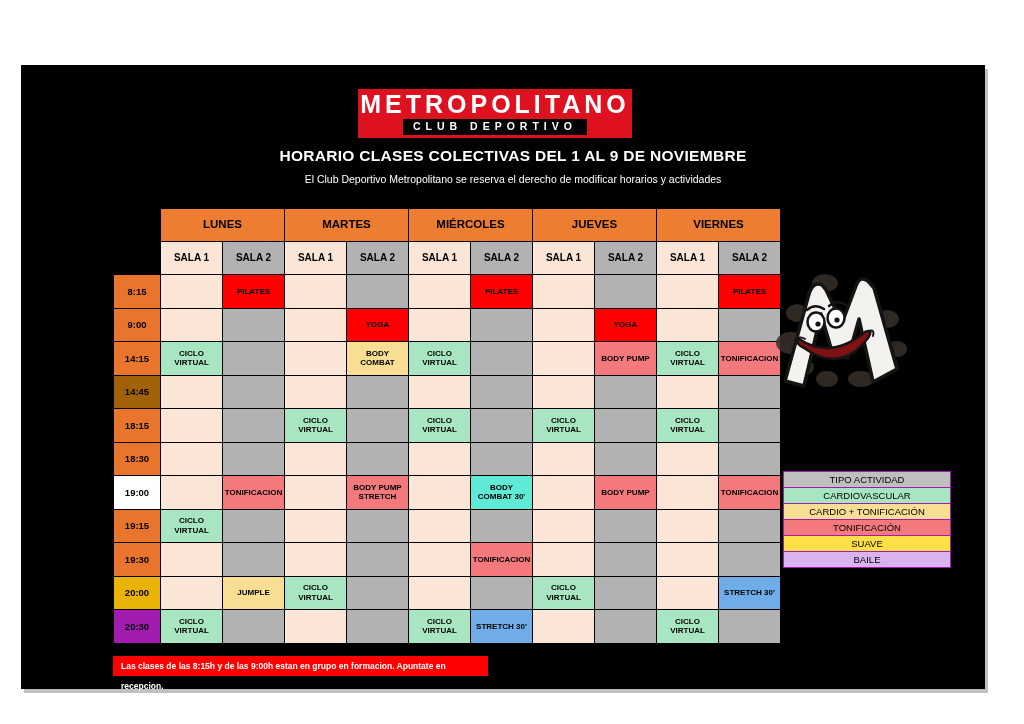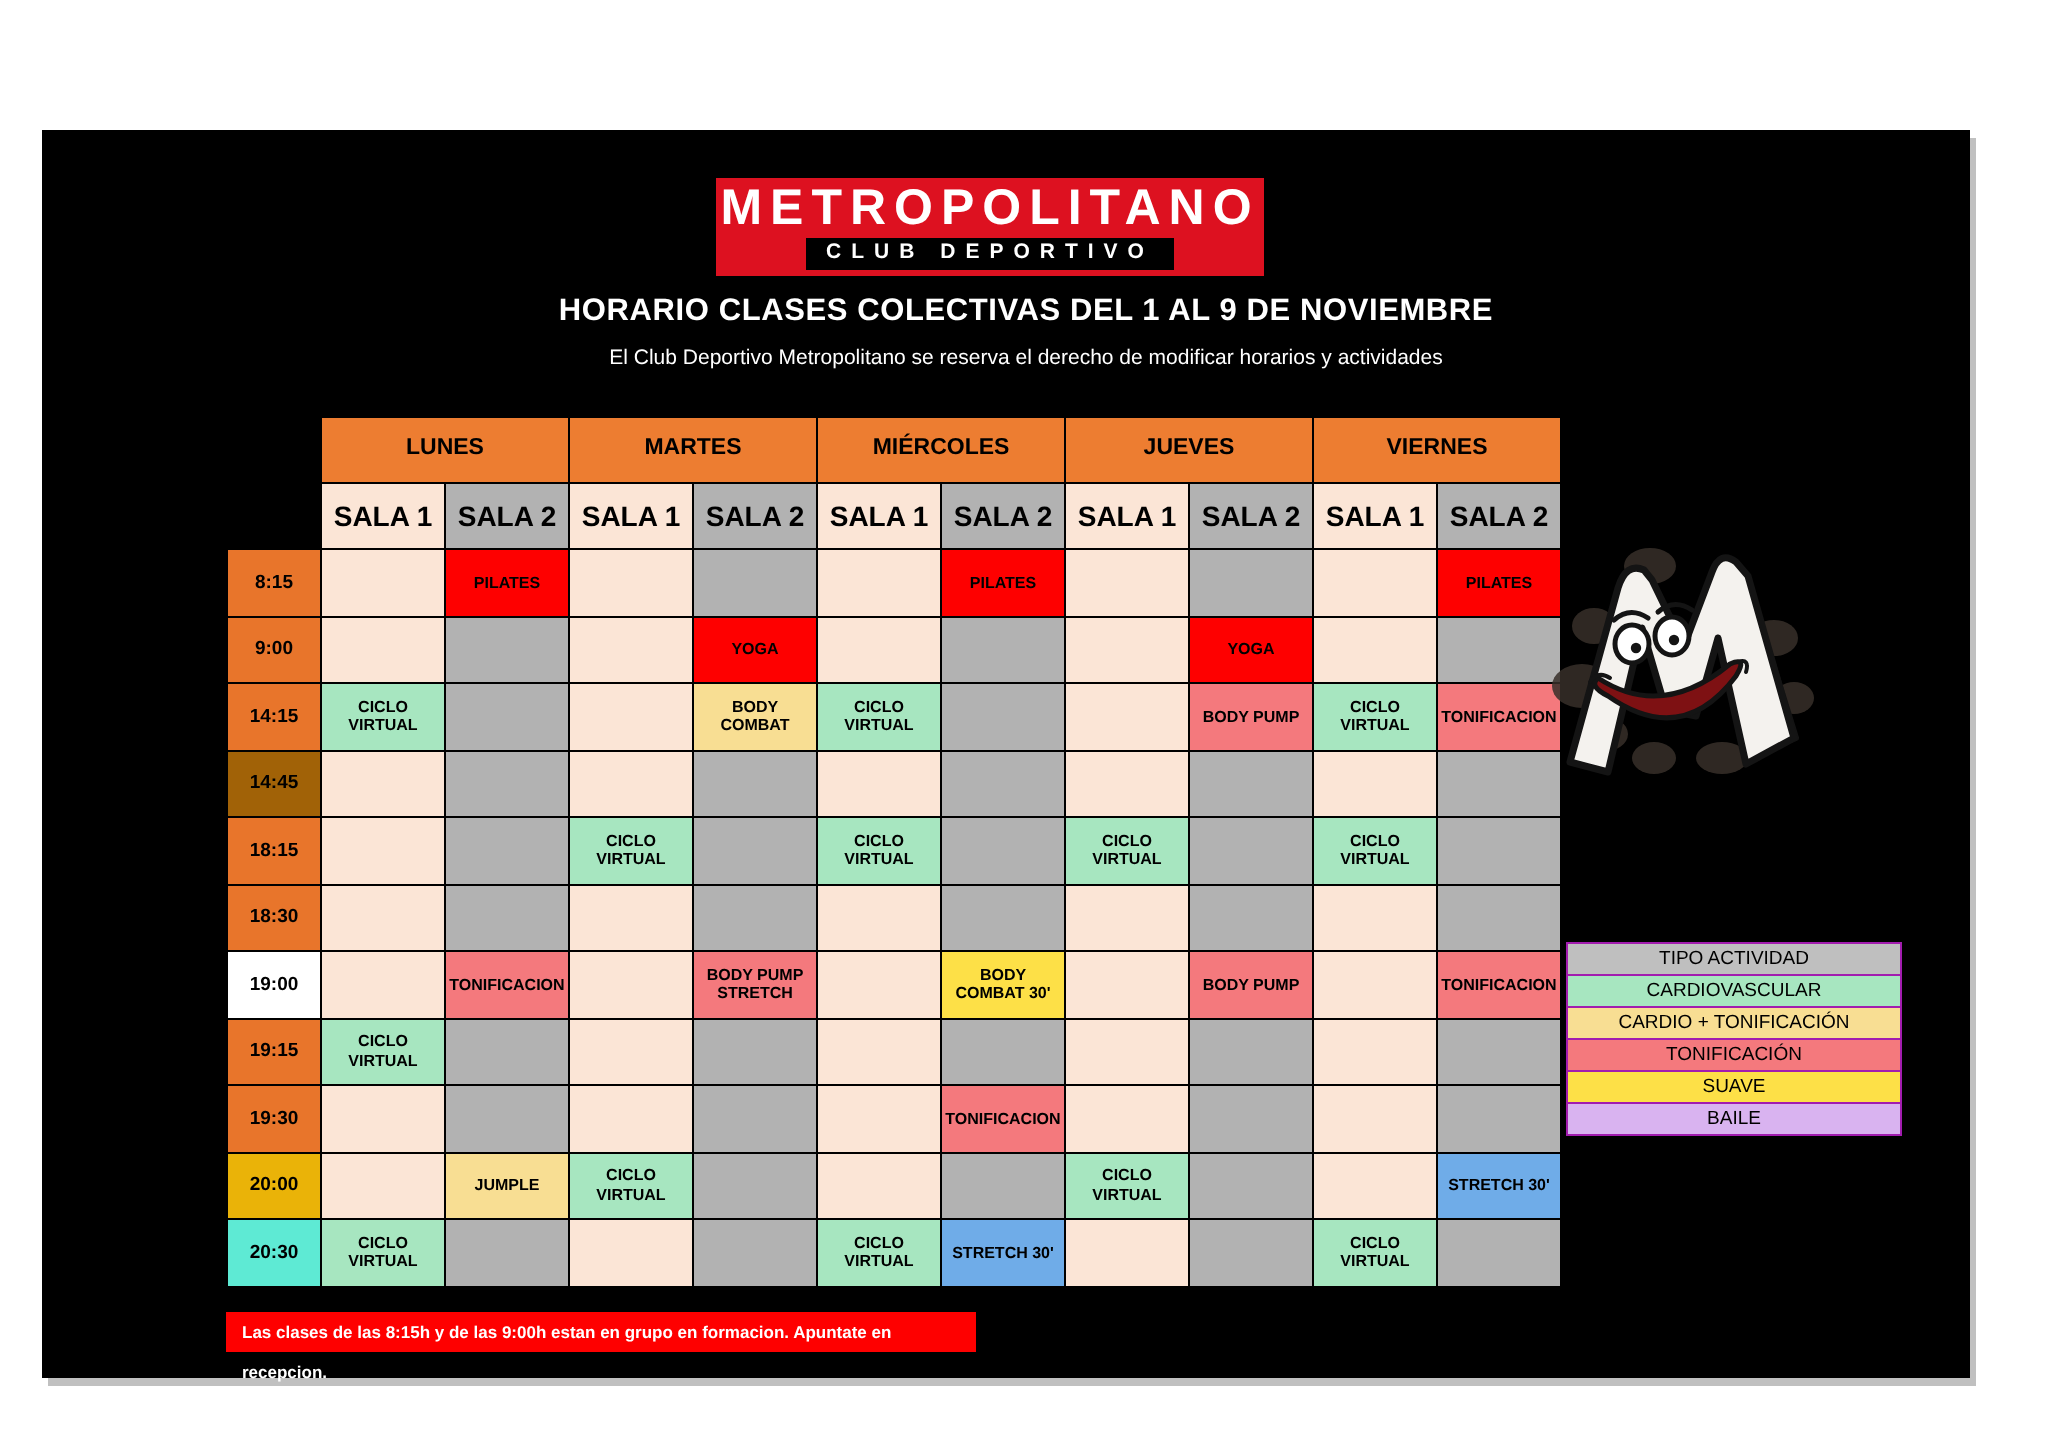--- a/index.html
+++ b/index.html
@@ -22,21 +22,21 @@
           color:#ffffff; font-size:10.5px; }
 
   
   #schedule-grid { position:absolute; left:92px; top:143px; display:grid;
           grid-template-columns:46px repeat(10, 61px);
           grid-template-rows:32px 32px repeat(11, 32.5px);
           gap:1px; padding:1px; background:#000000; width:max-content; }
   #schedule-grid > div { display:flex; align-items:center; justify-content:center;
           text-align:center; color:#000000; line-height:1.18; padding:0 1px; }
   .gcell-day { font-weight:bold; font-size:11.5px; grid-column:span 2; }
-  .gcell-sala { font-weight:bold; font-size:14px; }
+  .gcell-sala { font-weight:bold; font-size:10px; }
   .gcell-time { font-weight:bold; font-size:9.5px; }
   .gcell-body { font-weight:bold; font-size:8px; }
   .gcell-corner { background:#000000; }
 
   
   #legend { position:absolute; left:762px; top:407px; width:168px; }
   #legend .legend-row { height:17px; margin-top:-1px; border:1px solid #a21caf;
           display:flex; align-items:center; justify-content:center;
           font-size:9.5px; font-weight:normal; color:#000000; }
 
@@ -144,21 +144,21 @@
         <div class="gcell-body" style="background: rgb(251, 229, 214);"></div>
         <div class="gcell-body" style="background: rgb(178, 178, 178);"></div>
         <div class="gcell-body" style="background: rgb(251, 229, 214);"></div>
         <div class="gcell-body" style="background: rgb(178, 178, 178);"></div>
         <div class="gcell-time" style="background: #ffffff;">19:00</div>
         <div class="gcell-body" style="background: rgb(251, 229, 214);"></div>
         <div class="gcell-body" style="background: rgb(244, 121, 125);">TONIFICACION</div>
         <div class="gcell-body" style="background: rgb(251, 229, 214);"></div>
         <div class="gcell-body" style="background: rgb(244, 121, 125);">BODY PUMP STRETCH</div>
         <div class="gcell-body" style="background: rgb(251, 229, 214);"></div>
-        <div class="gcell-body" style="background: #fde047;">BODY COMBAT 30'</div>
+        <div class="gcell-body" style="background: #5eead4;">BODY COMBAT 30'</div>
         <div class="gcell-body" style="background: rgb(251, 229, 214);"></div>
         <div class="gcell-body" style="background: rgb(244, 121, 125);">BODY PUMP</div>
         <div class="gcell-body" style="background: rgb(251, 229, 214);"></div>
         <div class="gcell-body" style="background: rgb(244, 121, 125);">TONIFICACION</div>
         <div class="gcell-time" style="background: rgb(232, 117, 43);">19:15</div>
         <div class="gcell-body" style="background: rgb(167, 230, 192);">CICLO VIRTUAL</div>
         <div class="gcell-body" style="background: rgb(178, 178, 178);"></div>
         <div class="gcell-body" style="background: rgb(251, 229, 214);"></div>
         <div class="gcell-body" style="background: rgb(178, 178, 178);"></div>
         <div class="gcell-body" style="background: rgb(251, 229, 214);"></div>
@@ -182,21 +182,21 @@
         <div class="gcell-body" style="background: rgb(251, 229, 214);"></div>
         <div class="gcell-body" style="background: rgb(248, 222, 147);">JUMPLE</div>
         <div class="gcell-body" style="background: rgb(167, 230, 192);">CICLO VIRTUAL</div>
         <div class="gcell-body" style="background: rgb(178, 178, 178);"></div>
         <div class="gcell-body" style="background: rgb(251, 229, 214);"></div>
         <div class="gcell-body" style="background: rgb(178, 178, 178);"></div>
         <div class="gcell-body" style="background: rgb(167, 230, 192);">CICLO VIRTUAL</div>
         <div class="gcell-body" style="background: rgb(178, 178, 178);"></div>
         <div class="gcell-body" style="background: rgb(251, 229, 214);"></div>
         <div class="gcell-body" style="background: rgb(111, 172, 232);">STRETCH 30'</div>
-        <div class="gcell-time" style="background: #5eead4;">20:30</div>
+        <div class="gcell-time" style="background: #a21caf;">20:30</div>
         <div class="gcell-body" style="background: rgb(167, 230, 192);">CICLO VIRTUAL</div>
         <div class="gcell-body" style="background: rgb(178, 178, 178);"></div>
         <div class="gcell-body" style="background: rgb(251, 229, 214);"></div>
         <div class="gcell-body" style="background: rgb(178, 178, 178);"></div>
         <div class="gcell-body" style="background: rgb(167, 230, 192);">CICLO VIRTUAL</div>
         <div class="gcell-body" style="background: rgb(111, 172, 232);">STRETCH 30'</div>
         <div class="gcell-body" style="background: rgb(251, 229, 214);"></div>
         <div class="gcell-body" style="background: rgb(178, 178, 178);"></div>
         <div class="gcell-body" style="background: rgb(167, 230, 192);">CICLO VIRTUAL</div>
         <div class="gcell-body" style="background: rgb(178, 178, 178);"></div>

